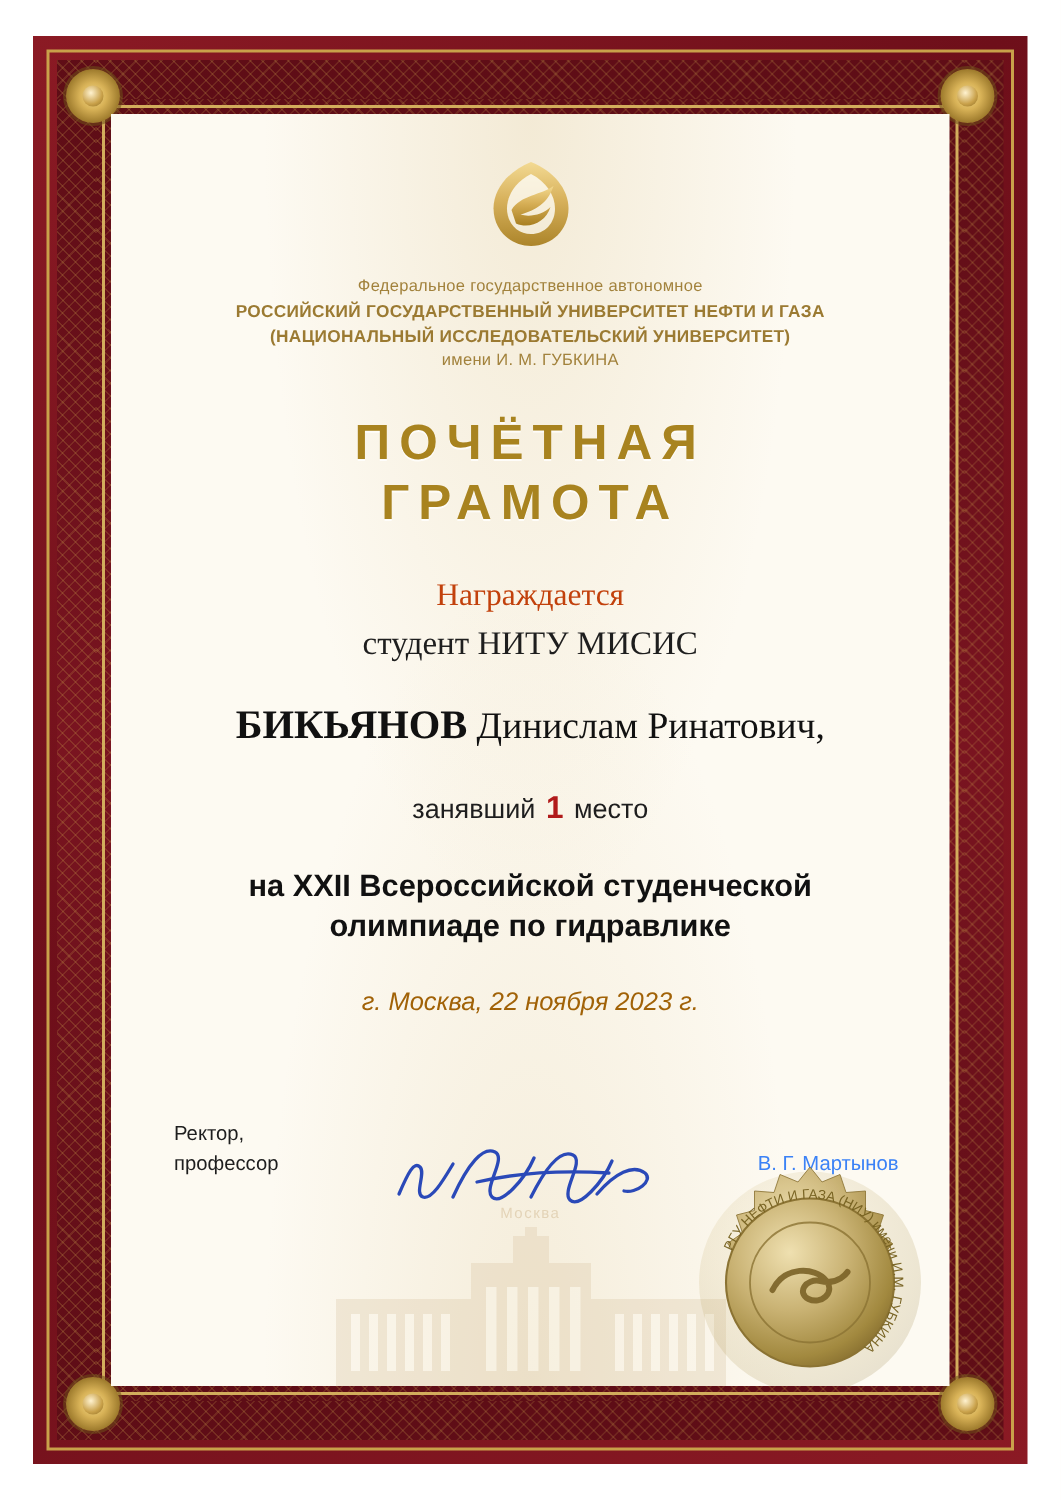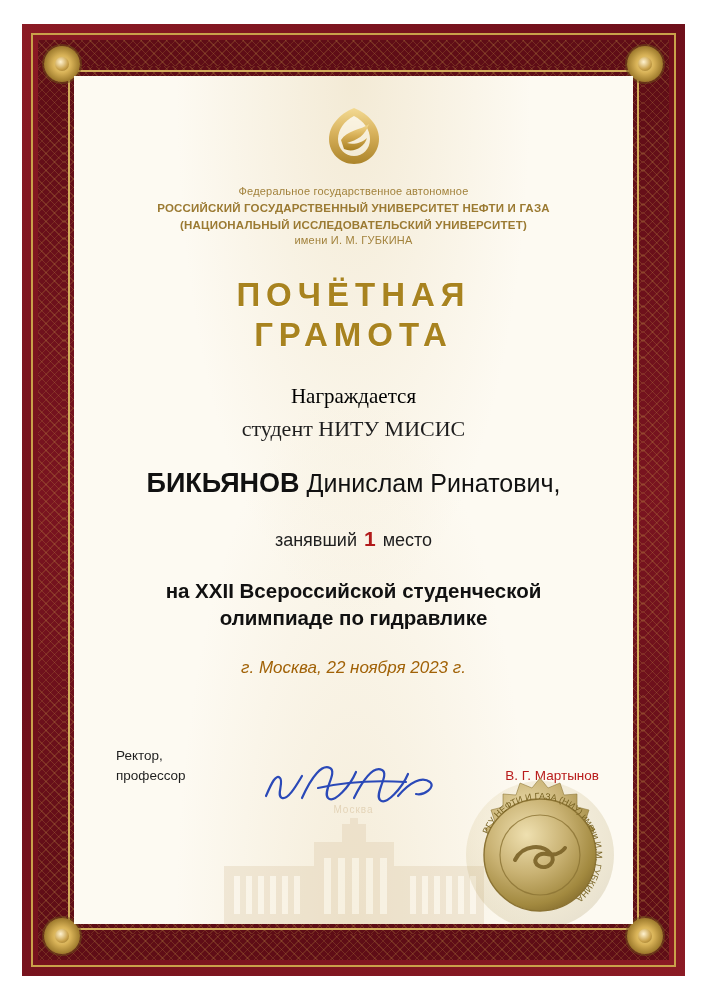--- a/index.html
+++ b/index.html
@@ -157,35 +157,35 @@
     font-size: 33px;
     line-height: 1.22;
     text-shadow: 0 1px 0 rgba(255,255,255,0.8);
   }
   .title .l2 { display: block; letter-spacing: 6px; }
 
   .awarded {
     margin-top: 28px;
     font-family: "Liberation Serif", serif;
     font-size: 21px;
-    color: #000000;
+    color: #c2410c;
   }
   .student-line {
     margin-top: 7px;
     font-family: "Liberation Serif", serif;
     font-size: 22px;
     color: #1e1e1e;
   }
   .student-line .uni {
     font-weight: normal;
   }
 
   .recipient {
     margin-top: 26px;
-    font-family: Liberation Sans, sans-serif;
+    font-family: Liberation Serif, serif;
     font-size: 25px;
     color: #111111;
   }
   .recipient .surname { font-weight: bold; font-size: 27px; }
 
   .place-line {
     margin-top: 28px;
     font-family: "Liberation Sans", sans-serif;
     font-size: 18px;
     color: #1e1e1e;
@@ -227,21 +227,21 @@
     text-align: left;
     font-size: 13.5px;
     line-height: 1.45;
     color: #1e1e1e;
   }
   .sig-right {
     position: absolute;
     right: 34px;
     top: 22px;
     font-size: 13.5px;
-    color: #b91c1c;
+    color: #3b82f6;
   }
   .sig-scribble {
     position: absolute;
     left: 50%;
     top: 6px;
     margin-left: -96px;
     width: 200px;
     height: 64px;
   }
 

